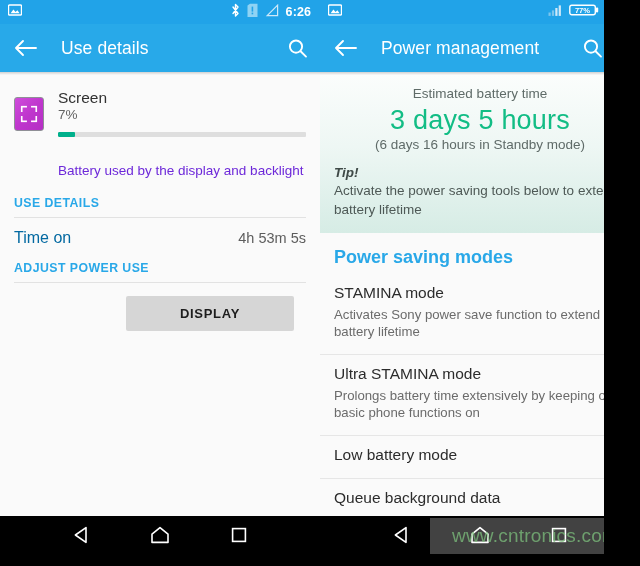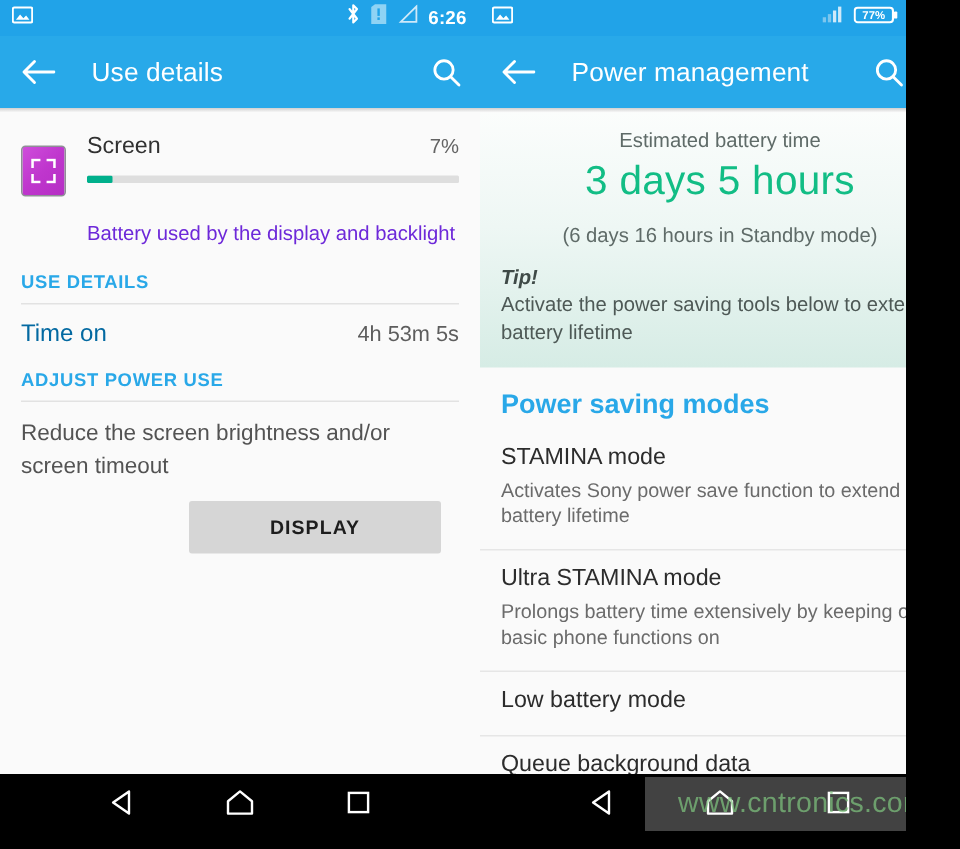--- a/index.html
+++ b/index.html
@@ -103,20 +103,21 @@
     flex: none;
     margin-top: 8px;
   }
   .app-icon svg { position: absolute; left: 50%; top: 50%; transform: translate(-50%,-50%); }
 
   .screen-main { flex: 1; margin-left: 14px; min-width: 0; }
   .screen-head {
     display: flex;
     align-items: baseline;
     justify-content: space-between;
+    flex-direction: column;
   }
   .screen-name {
     font-size: 15.5px;
     color: #313131;
   }
   .screen-pct {
     font-size: 13.5px;
     color: #636363;
   }
   .progress-track {
@@ -200,21 +201,21 @@
     text-align: center;
     font-size: 27px;
     color: #12bd85;
     margin-top: 4px;
     letter-spacing: 0.2px;
   }
   .hero-sub {
     text-align: center;
     font-size: 13.5px;
     color: #5f6b68;
-    margin-top: 13px;
+    margin-top: 1px;
   }
   .tip-title {
     margin-top: 13px;
     font-size: 13.5px;
     font-weight: bold;
     font-style: italic;
     color: #3f4a47;
   }
   .tip-body {
     margin-top: 2px;
@@ -375,21 +376,20 @@
       <div class="hr"></div>
 
       <div class="kv-row">
         <span class="kv-key">Time on</span>
         <span class="kv-val">4h 53m 5s</span>
       </div>
 
       <div class="section-label" style="padding-top:2px">ADJUST POWER USE</div>
       <div class="hr"></div>
 
-      <div class="adjust-text">Reduce the screen brightness and/or screen timeout</div>
 
       <div class="btn-area">
         <button class="flat-btn">DISPLAY</button>
       </div>
 
     </div>
   </div>
 
   <div class="panel panel-right">
 

